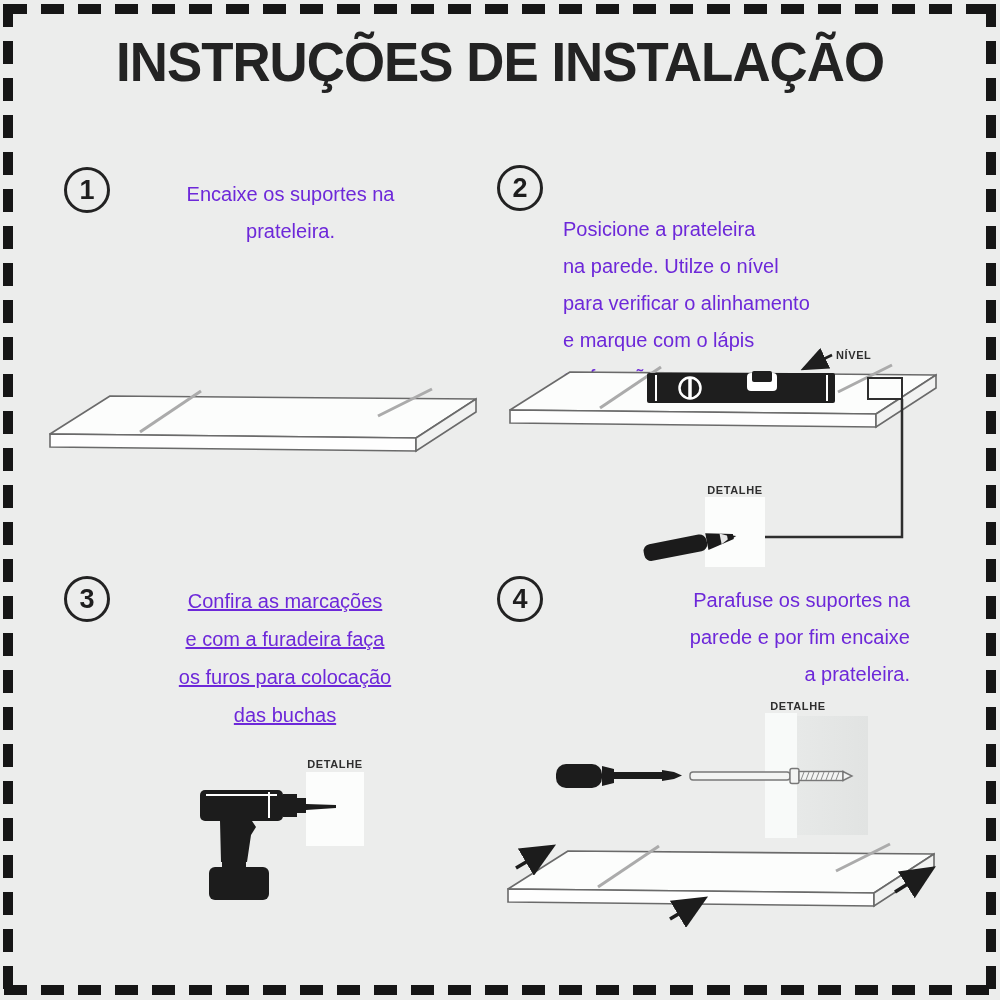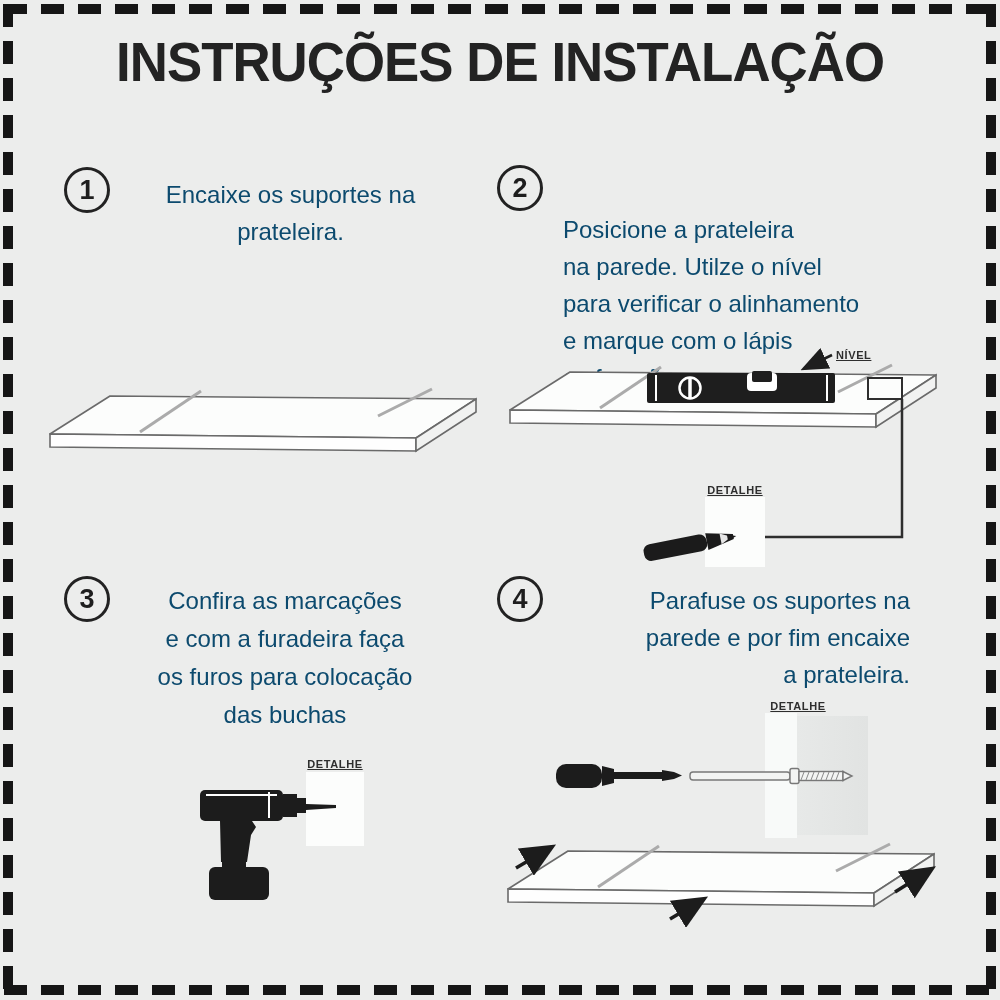--- a/index.html
+++ b/index.html
@@ -23,28 +23,27 @@
     font-size:55px;font-weight:bold;letter-spacing:-1px;color:#232323;text-decoration:underline;
   }
   .title span{display:inline-block;transform:scaleX(.96);}
 
   .badge{
     width:40px;height:40px;border:3px solid #222;border-radius:50%;
     display:flex;align-items:center;justify-content:center;
     font-size:27px;font-weight:bold;color:#1e1e1e;background:transparent;
   }
   .step-text{
-    font-size:24px;line-height:37px;color:#0c4a6e;white-space:pre-line;
+    font-size:20px;line-height:37px;color:#6d28d9;white-space:pre-line;
   }
   .center{text-align:center;}
 
   .small-label{
     font-size:11px;font-weight:bold;color:#2e2e2e;letter-spacing:.6px;
     text-align:center;
-    text-decoration:underline;
   }
   .white-box{background:#fcfdfc;}
   svg{display:block;}
 </style>
 </head>
 <body>
 
 <div class="dash-h dash-top"></div>
 <div class="dash-h dash-bottom"></div>
 <div class="dash-v dash-left"></div>
@@ -114,21 +113,21 @@
     <rect x="8" y="24" width="64" height="17" rx="7" fill="#1b1b1b"></rect>
     <polygon points="72,24 99,30 99,35 72,41" fill="#1b1b1b"></polygon>
     <polygon points="86,27 97,32.5 86,38" fill="#e6e6e6"></polygon>
     <polygon points="93,29.5 102,32.5 93,36" fill="#1b1b1b"></polygon>
   </g>
 </svg>
 
 <div class="abs badge" style="left:64px;top:576px;">
     <span>3</span>
   </div>
-<div class="abs step-text center" style="left:100px;top:582px;width:370px;line-height:38px;">Confira as marcações
+<div class="abs step-text center" style="left:100px;top:582px;width:370px;line-height:38px;text-decoration:underline;">Confira as marcações
 e com a furadeira faça
 os furos para colocação
 das buchas</div>
 
 <div class="abs small-label" style="left:300px;top:758px;width:70px;">DETALHE</div>
 <div class="abs white-box" style="left:306px;top:772px;width:58px;height:74px;"></div>
 <svg class="abs" style="left:193px;top:778px;" width="150" height="124" viewBox="0 0 150 124">
   <rect x="7" y="12" width="83" height="31" rx="5" fill="#1c1c1c"></rect>
   <line x1="13" y1="17" x2="84" y2="17" stroke="#fff" stroke-width="2"></line>
   <line x1="76" y1="14" x2="76" y2="40" stroke="#fff" stroke-width="2"></line>

